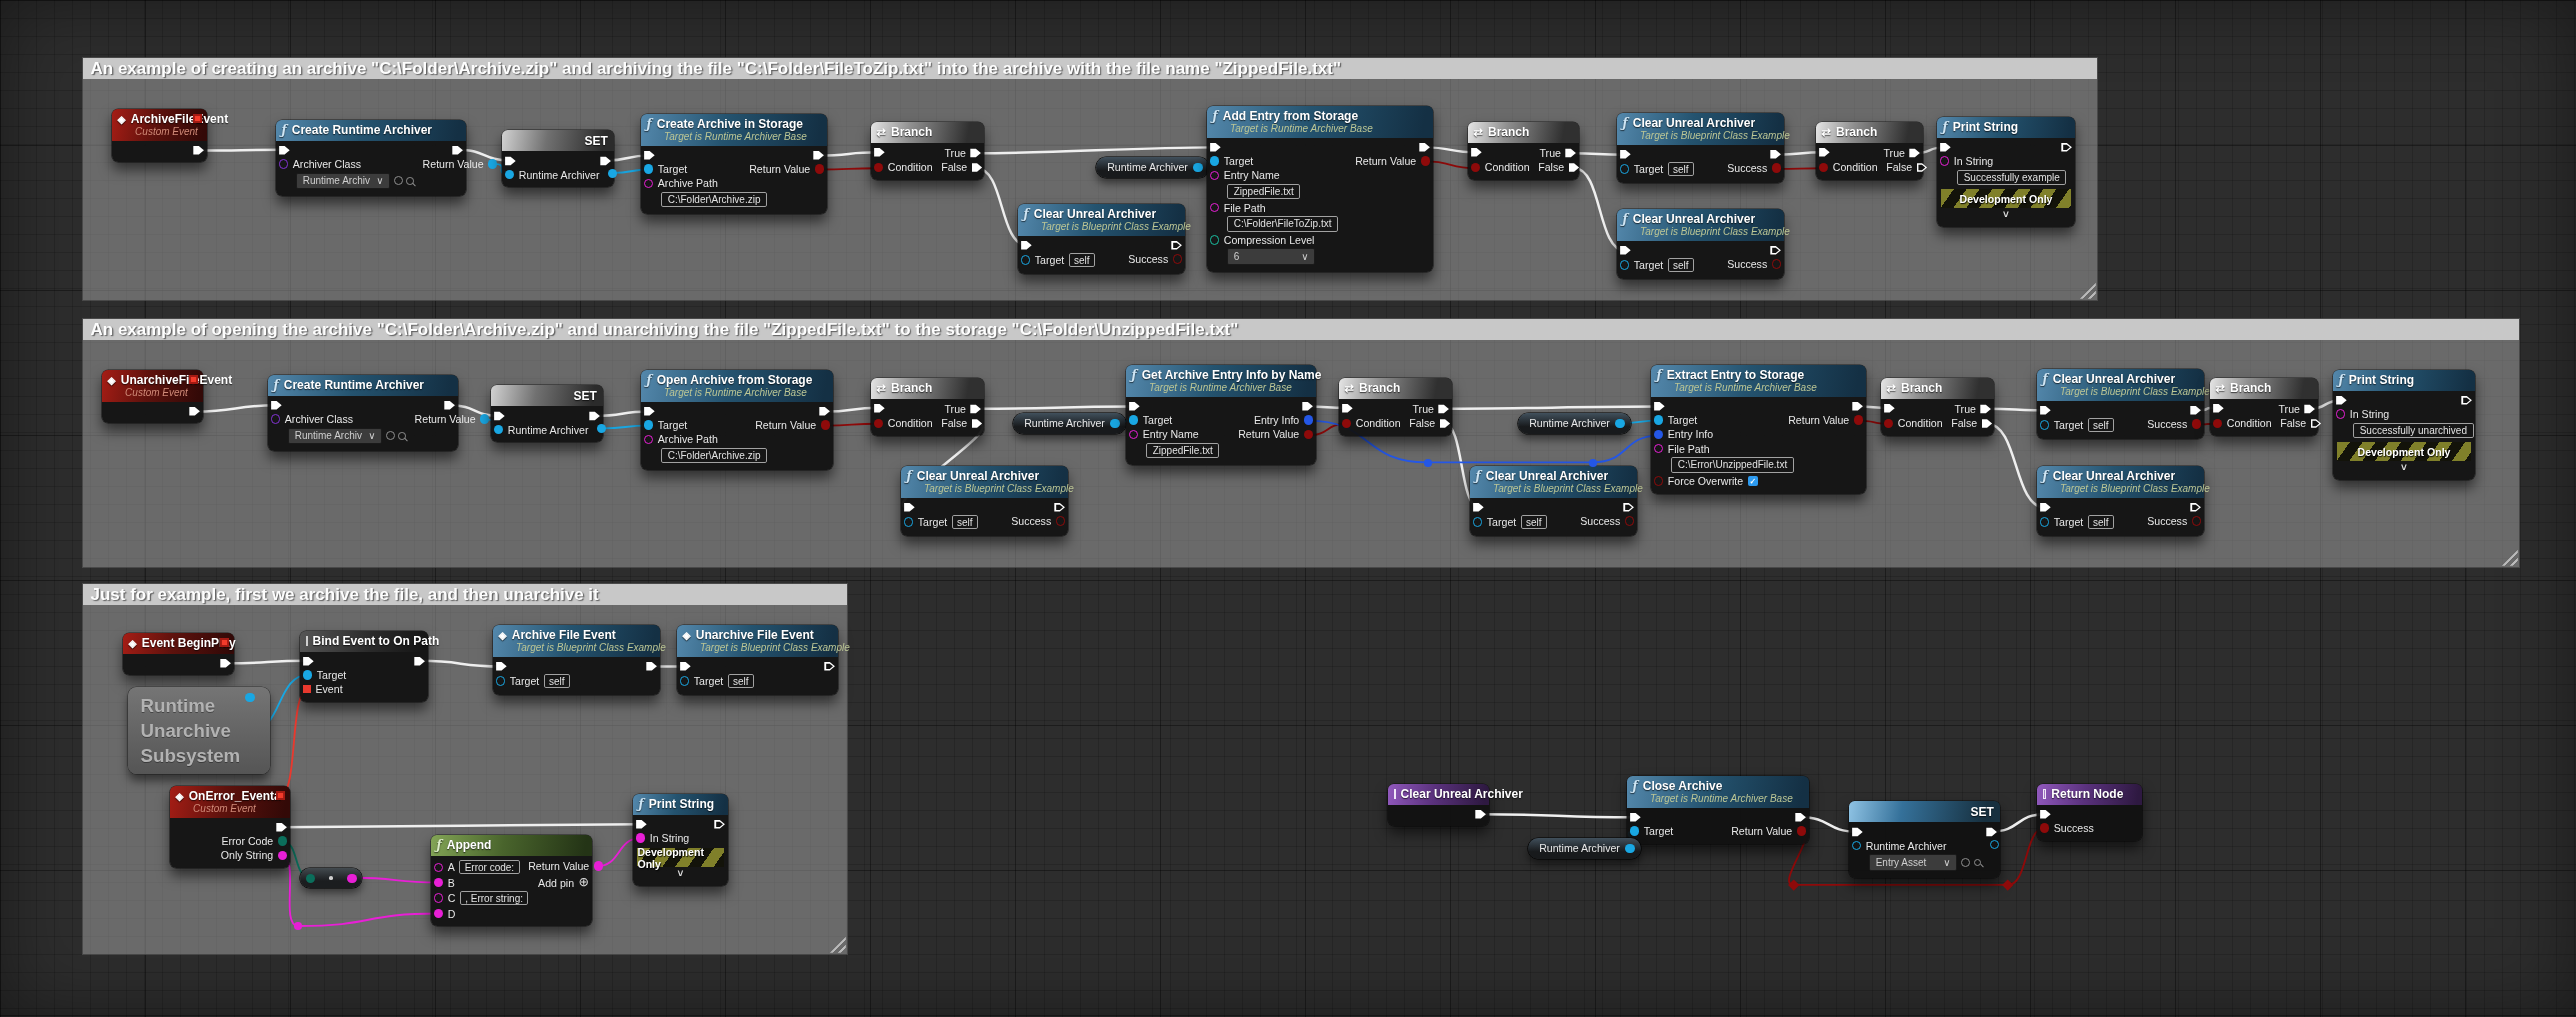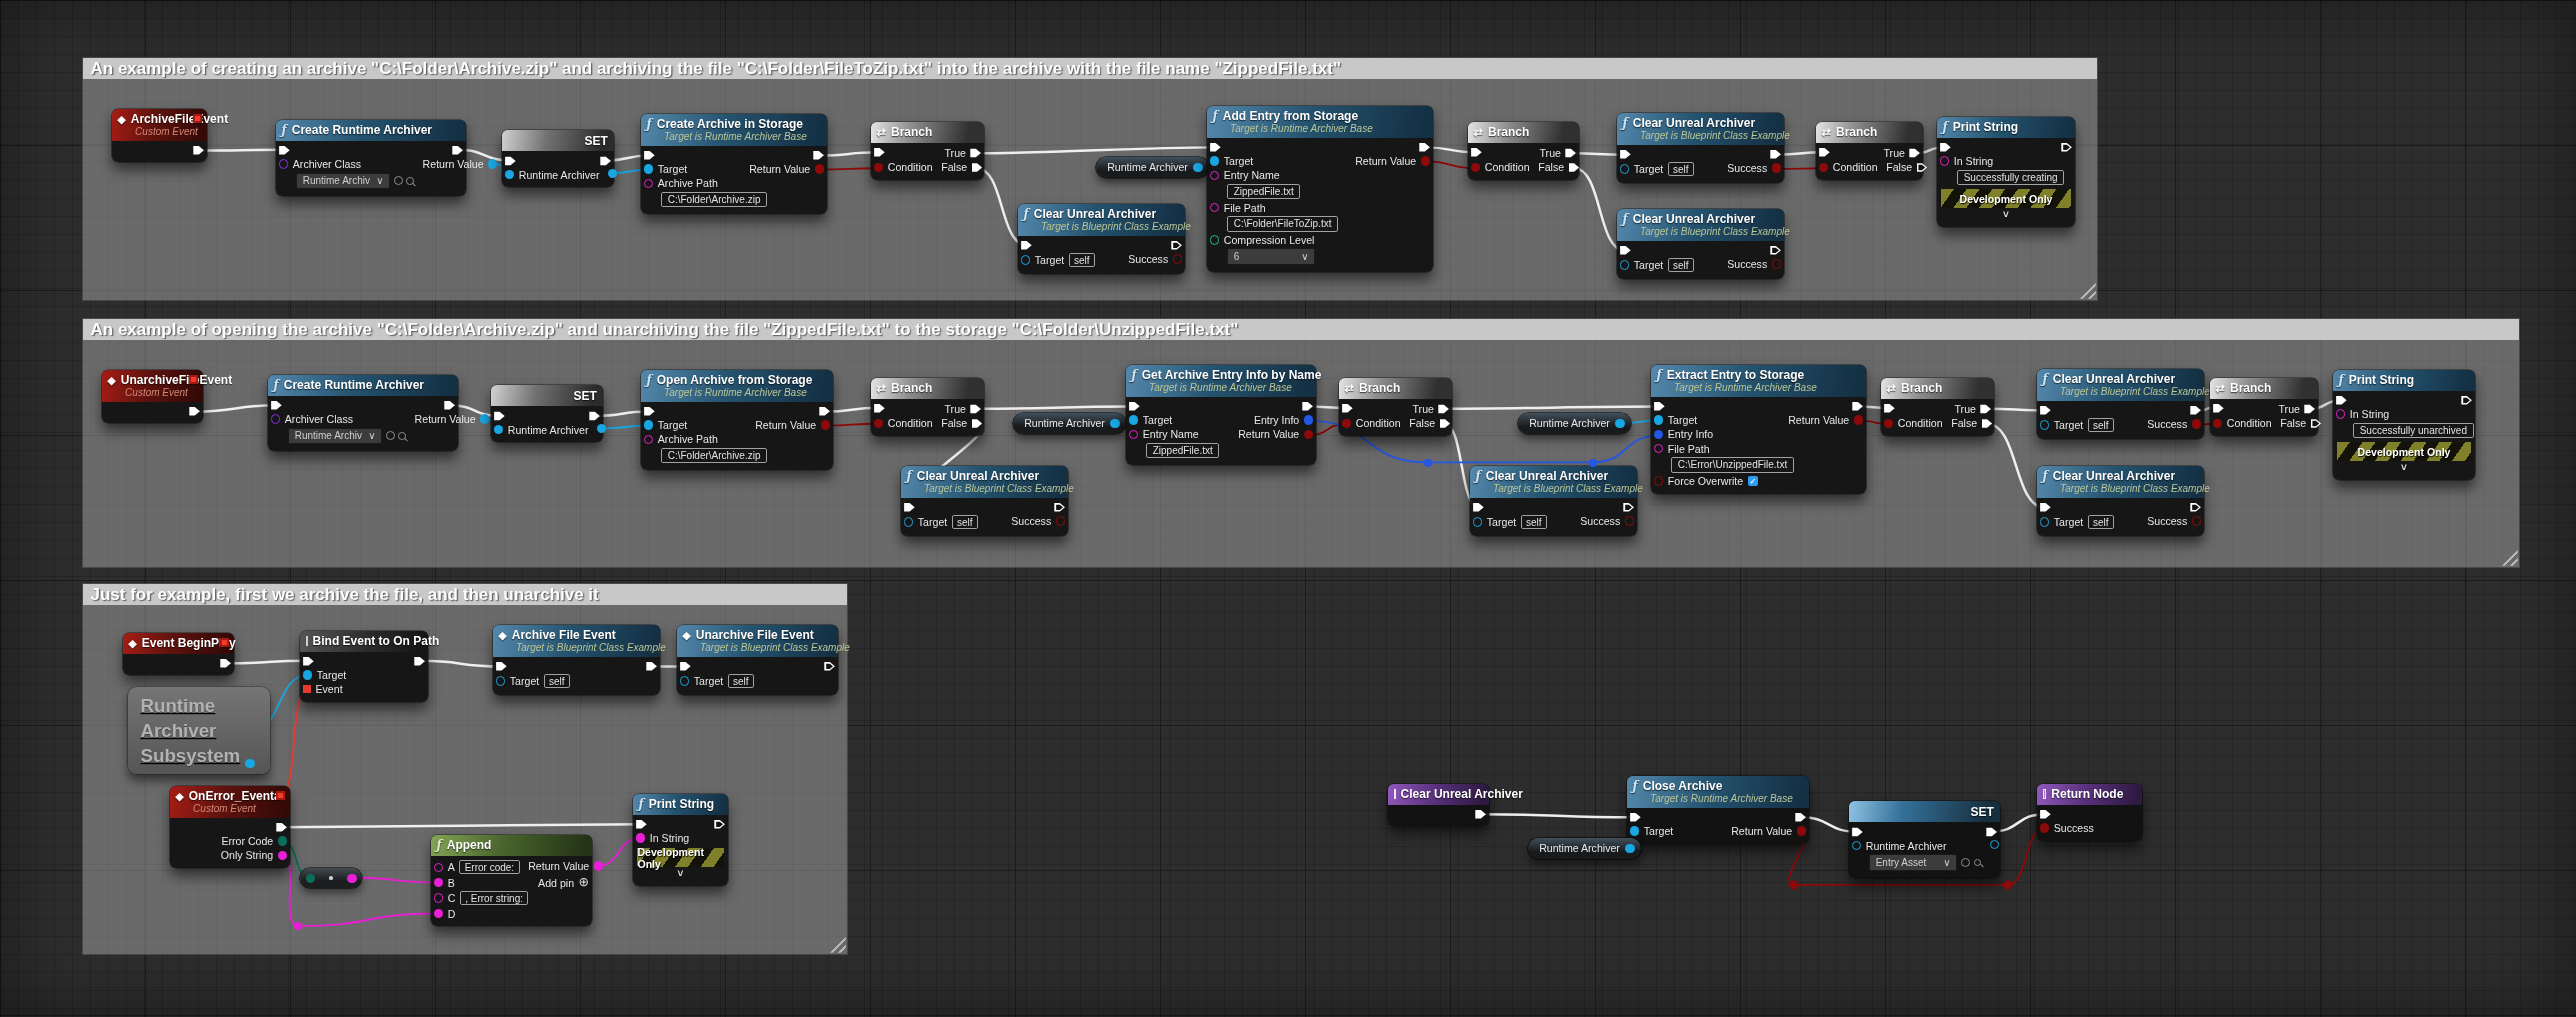--- a/index.html
+++ b/index.html
@@ -76,21 +76,21 @@
   .psq{width:8px;height:8px;flex:none;}
   .banner{margin:3.1px 4.4px;height:18.7px;display:flex;align-items:center;justify-content:center;
     font-size:10.6px;font-weight:bold;color:#fff;text-shadow:0.6px 0.6px 1.2px #000;
     background:repeating-linear-gradient(125deg,#80802a 0 10.6px,#13130a 10.6px 21px);}
   .chev{color:#e0e0e0;text-align:center;font-size:10px;line-height:7.5px;padding:0 0 3.1px;font-weight:bold;}
   .pill{position:absolute;z-index:2;background:linear-gradient(180deg,#41505c,#181a1c 65%);
     border-radius:11.2px;display:flex;align-items:center;gap:5.6px;padding:4.4px 6.2px 4.4px 11.2px;font-size:10.6px;
     color:#f2f2f2;box-shadow:0 5.6px 8.7px rgba(0,0,0,.5),0 0 0 0.6px #000;white-space:nowrap;}
   .varbig{position:absolute;z-index:2;background:linear-gradient(180deg,#757575,#555555);
     border-radius:8.7px;box-shadow:0 6.2px 10px rgba(0,0,0,.5),0 0 0 0.6px #383838;
-    display:flex;align-items:flex-end;gap:5px;padding:6.2px 7.5px 6.2px 12.5px;text-decoration:underline;}
+    display:flex;align-items:flex-start;gap:5px;padding:6.2px 7.5px 6.2px 12.5px;}
   .varbig .lines{font-size:18.7px;font-weight:bold;color:#b2b2b2;line-height:25px;text-shadow:0 0.6px 0.6px rgba(0,0,0,.35);}
   .convn{position:absolute;z-index:2;background:linear-gradient(180deg,#434a4f,#1b1d1f 65%);
     border-radius:10.6px;display:flex;align-items:center;justify-content:space-between;gap:5px;
     padding:5.6px 5.6px;box-shadow:0 5px 8px rgba(0,0,0,.5),0 0 0 0.6px #000;}
   .dotc{width:3.7px;height:3.7px;border-radius:50%;background:#cfcfcf;}
   .marker{position:absolute;z-index:3;}
   .mdot{width:7.5px;height:7.5px;border-radius:50%;}
   .mdia{width:7.5px;height:7.5px;transform:rotate(45deg);}
 </style>
 </head>
@@ -690,21 +690,21 @@
               </div>
             </div>
           </div>
           <div class="row">
             <div class="cl">
               <div class="pl">
                 <span class="pc" style="border: 1.9px solid rgb(232, 31, 214);"></span>
                 <span class="lbl">In String</span>
               </div>
               <div class="sub">
-                <span class="box">Successfully creating</span>
+                <span class="box">Successfully example</span>
               </div>
             </div>
             <div></div>
           </div>
           <div class="banner">Development Only</div>
           <div class="chev">˅</div>
         </div>
       </div>
       <div class="node ev" style="left: 102px; top: 370px; width: 101px;">
         <div class="hdr">
@@ -1449,21 +1449,21 @@
                 <span class="lbl">Event</span>
               </div>
             </div>
             <div></div>
           </div>
         </div>
       </div>
       <div class="varbig" style="left: 128px; top: 687px; width: 122px;">
         <div class="lines">
           <div>Runtime</div>
-          <div>Archiver</div>
+          <div>Unarchive</div>
           <div>Subsystem</div>
         </div>
         <span class="pc" style="background: rgb(25, 167, 227);"></span>
       </div>
       <div class="node evb" style="left: 493px; top: 625px; width: 167px;">
         <div class="hdr">
           <div class="t">
             <span class="ic-d">◈</span>
             <span>Archive File Event</span>
           </div>

